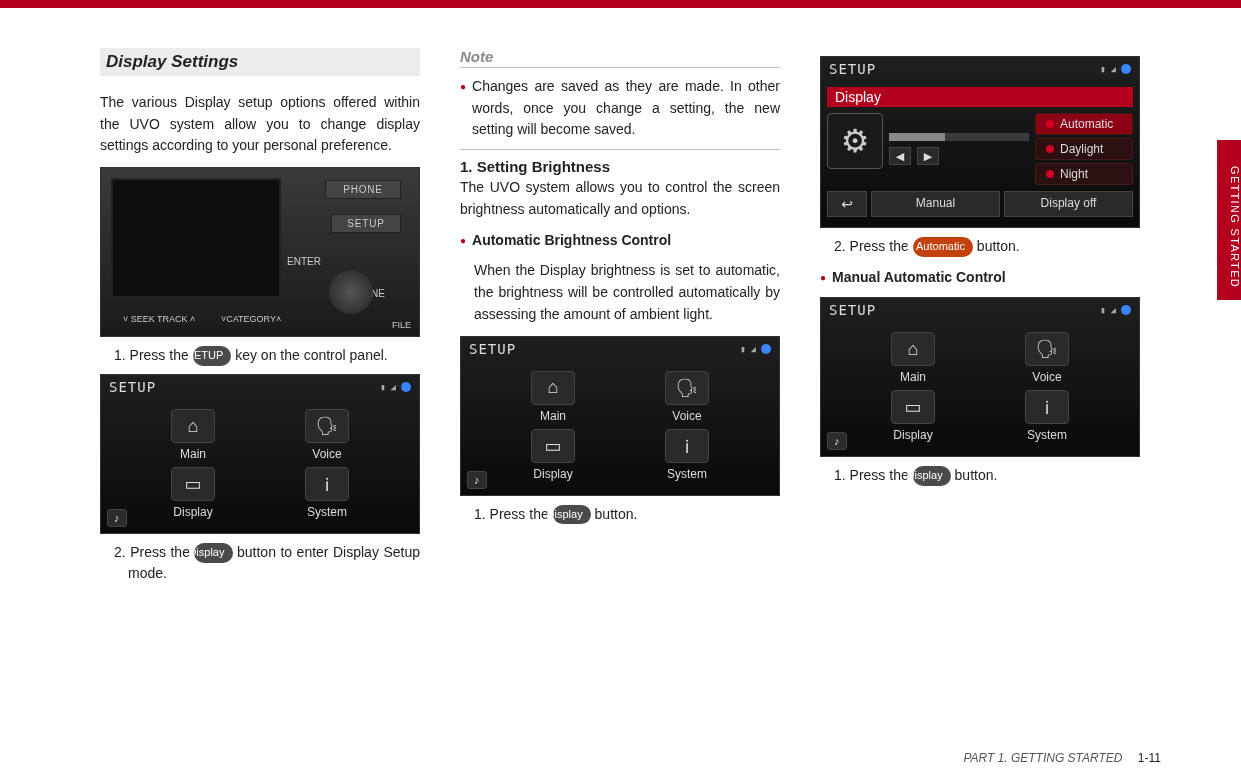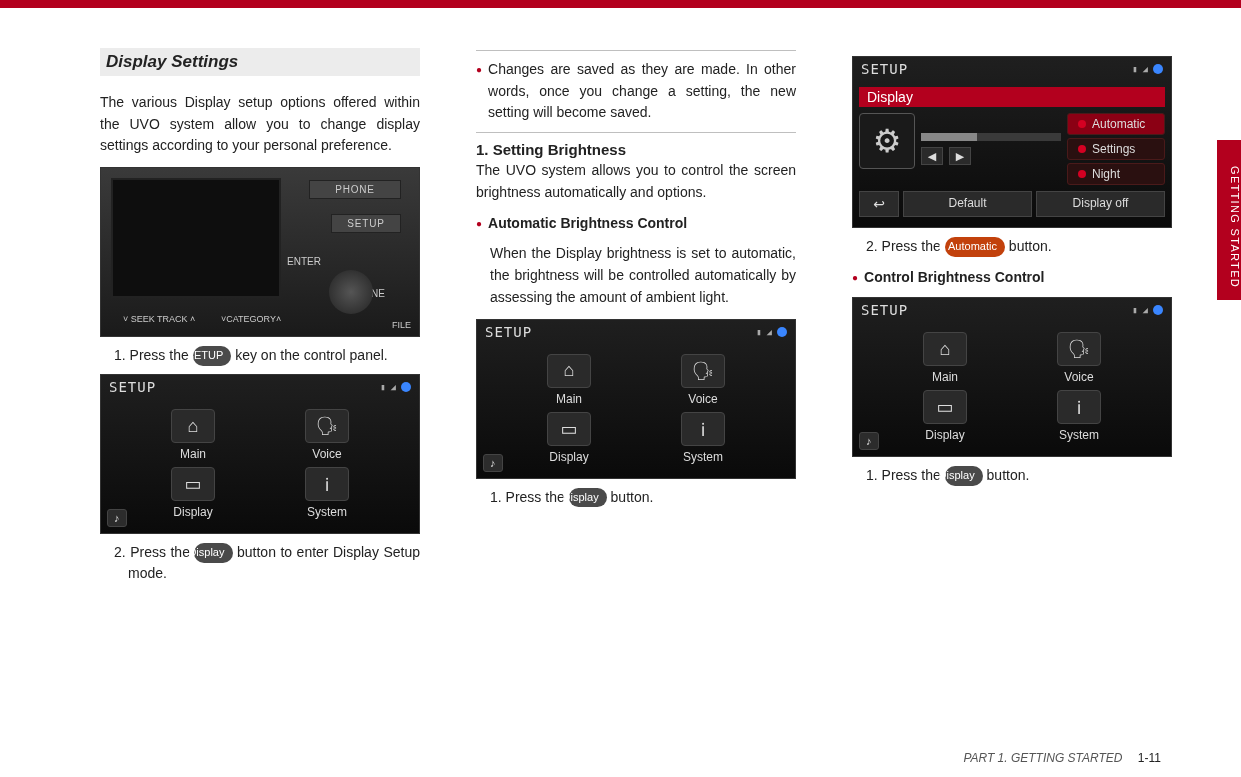--- a/index.html
+++ b/index.html
@@ -8,21 +8,21 @@
     width: 1241px;
     height: 777px;
     background: #fff;
     position: relative;
     color: #222;
   }
   .top-bar { height: 8px; background: #b3001e; }
   .page {
     display: flex;
     padding: 40px 60px 20px 100px;
-    gap: 56px;
+    gap: 40px;
     height: calc(100% - 8px - 40px);
   }
   .col { width: 320px; }
   .section-title {
     background: #ececec;
     font-weight: bold;
     font-style: italic;
     font-size: 17px;
     padding: 4px 6px;
     margin-bottom: 16px;
@@ -157,21 +157,21 @@
   .hw .screen {
     position:absolute; left:10px; top:10px; width:170px; height:120px;
     background:#0e0e0e; border:2px solid #222;
   }
   .hw .btn {
     position:absolute;
     background:#444; border:1px solid #222;
     padding:3px 10px;
     font-size:10px; letter-spacing:0.08em;
   }
-  .hw .b-phone { right:18px; top:12px; width:92px; text-align:center; }
+  .hw .b-phone { right:18px; top:12px; width:76px; text-align:center; }
   .hw .b-setup { right:18px; top:46px; width:70px; text-align:center; }
   .hw .lbl-enter { right:98px; top:88px; }
   .hw .lbl-tune  { right:34px; top:88px; }
   .hw .knob {
     position:absolute; right:46px; top:102px;
     width:44px; height:44px; border-radius:50%;
     background: radial-gradient(#555,#222);
   }
   .hw .seek { position:absolute; left:22px; bottom:12px; font-size:9px; }
   .hw .cat  { position:absolute; left:120px; bottom:12px; font-size:9px; }
@@ -233,20 +233,21 @@
       </div>
       <div class="play-tab">♪</div>
     </div>
 
     <p class="step">
       <span>2. Press the </span><span class="key">Display</span><span> button to enter Display Setup mode.</span>
     </p>
   </div>
 
   <div class="col">
+    <div class="note-head">Note</div>
     <div class="rule"></div>
     <div class="bullet-row">
       <span class="red-dot">●</span>
       <span>Changes are saved as they are made. In other words, once you change a setting, the new setting will become saved.</span>
     </div>
     <div class="rule"></div>
 
     <div class="sub-head">1. Setting Brightness</div>
     <p class="para">The UVO system allows you to control the screen brightness automatically and options.</p>
 
@@ -315,43 +316,43 @@
               <div class="arrow">▶</div>
             </div>
           </div>
           <div class="opts">
             <div class="opt active">
                 <span class="d"></span>
                 <span>Automatic</span>
               </div>
             <div class="opt">
                 <span class="d"></span>
-                <span>Settings</span>
+                <span>Daylight</span>
               </div>
             <div class="opt">
                 <span class="d"></span>
                 <span>Night</span>
               </div>
           </div>
         </div>
         <div class="rp-foot">
           <div class="fbtn narrow">↩</div>
-          <div class="fbtn">Default</div>
+          <div class="fbtn">Manual</div>
           <div class="fbtn">Display off</div>
         </div>
       </div>
     </div>
 
     <p class="step">
       <span>2. Press the </span><span class="key red"><span class="dot">●</span><span>Automatic</span></span><span> button.</span>
     </p>
 
     <div class="bullet-row" style="margin-top:10px;">
       <span class="red-dot">●</span>
-      <span class="bold-inline">Control Brightness Control</span>
+      <span class="bold-inline">Manual Automatic Control</span>
     </div>
 
     <div class="fig">
       <div class="fig-title">
         <span>SETUP</span>
         <span class="tiny-icons">
             <span>▮</span>
             <span>◢</span>
             <span class="bt"></span>
           </span>

